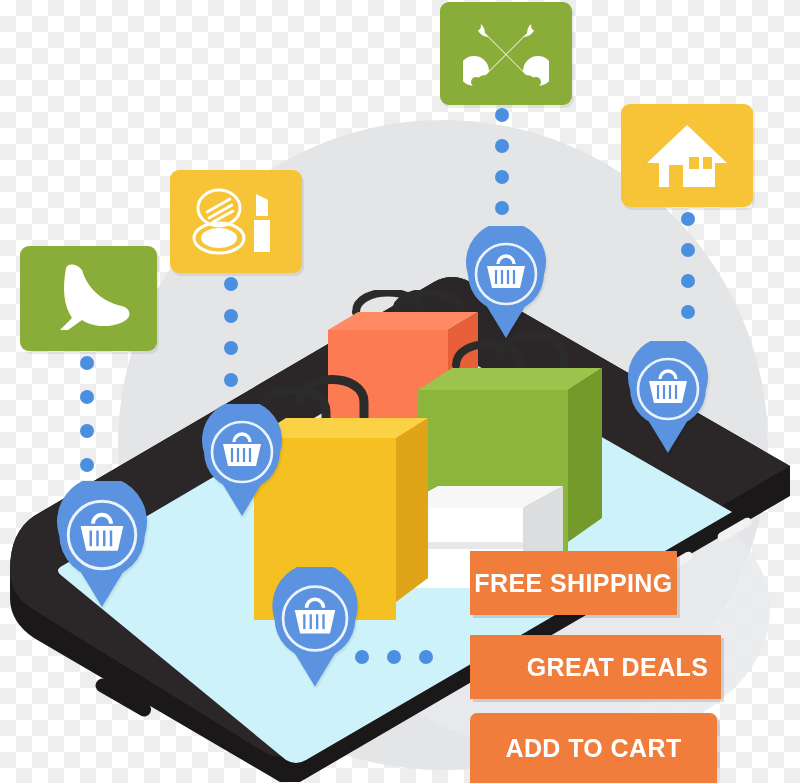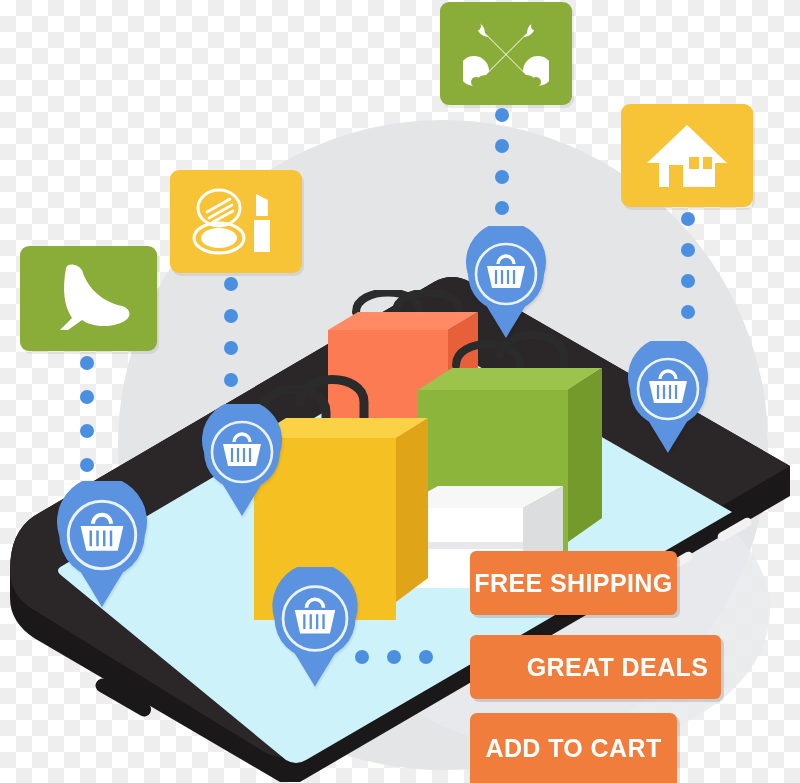--- a/index.html
+++ b/index.html
@@ -47,28 +47,28 @@
   #pin-1{left:460px;top:226px;}
   #pin-2{left:622px;top:341px;}
   #pin-3{left:196px;top:404px;}
   #pin-4{left:50px;top:481px;}
   #pin-5{left:266px;top:567px;}
 
   
   #bags{left:0;top:290px;width:800px;height:420px;}
 
   
-  .cta{position:absolute;border-radius:6px;background:#f07d3b;
+  .cta{position:absolute;border-radius:0;background:#f07d3b;
     box-shadow:3px 3px 0 rgba(0,0,0,.13);
     color:#fff;display:flex;align-items:center;justify-content:center;
     font-weight:bold;letter-spacing:.4px;font-size:25px;
     font-family:"Liberation Sans",sans-serif;white-space:nowrap;}
   #cta-free{left:470px;top:551px;width:207px;height:64px;}
   #cta-deals{left:470px;top:635px;width:207px;height:64px;padding-left:44px;}
-  #cta-cart{left:470px;top:713px;width:207px;height:70px;border-radius:7px 7px 0 0;}
+  #cta-cart{left:470px;top:713px;width:247px;height:70px;border-radius:7px 7px 0 0;}
 </style>
 </head>
 <body>
 
 <div id="stage">
 
   <div class="abs" id="grey-circle"></div>
 
   <div class="abs" id="tablet-wrap">
     <svg id="tablet-svg" width="800" height="513" viewBox="0 0 800 513" xmlns="http://www.w3.org/2000/svg">

